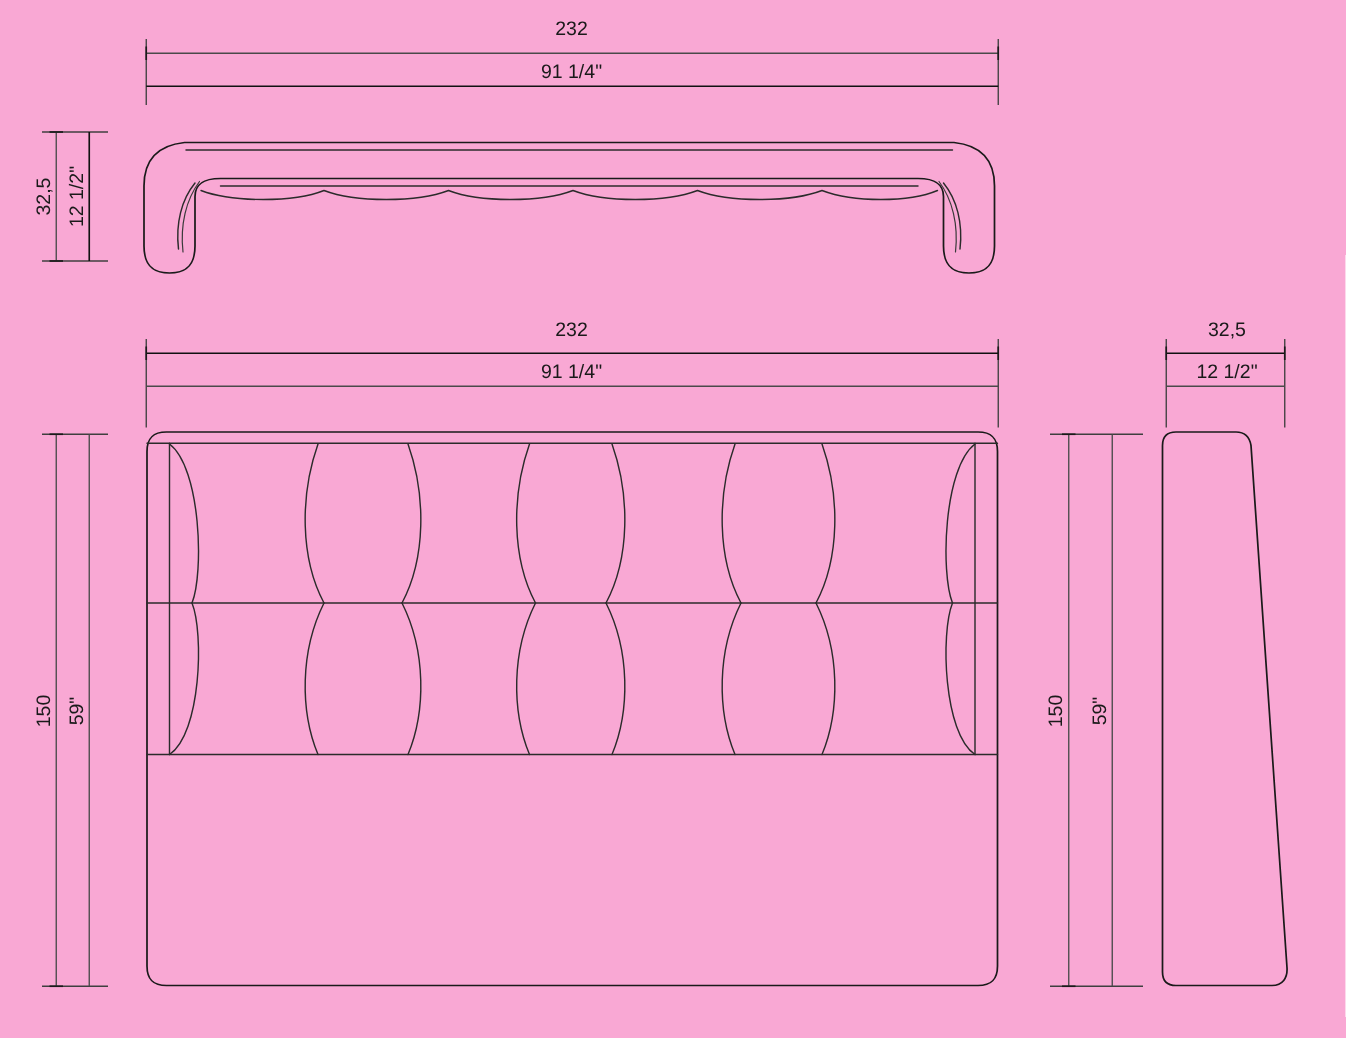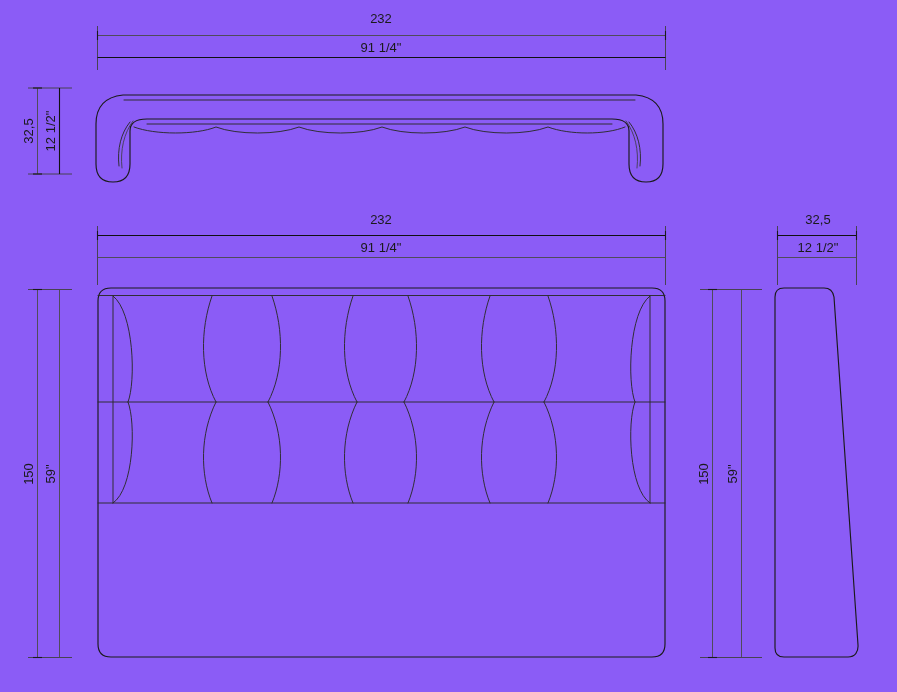--- a/index.html
+++ b/index.html
@@ -8,21 +8,21 @@
     background: #ffffff;
   }
   body {
     font-family: "Liberation Sans", sans-serif;
     color: #1a1a1a;
   }
   #sheet {
     position: relative;
     width: 897px;
     height: 692px;
-    background: #8b5cf6;
+    background: #f9a8d4;
     overflow: hidden;
   }
   #sheet svg {
     position: absolute;
     left: 0;
     top: 0;
     display: block;
   }
   .dim-text {
     font-family: "Liberation Sans", sans-serif;

